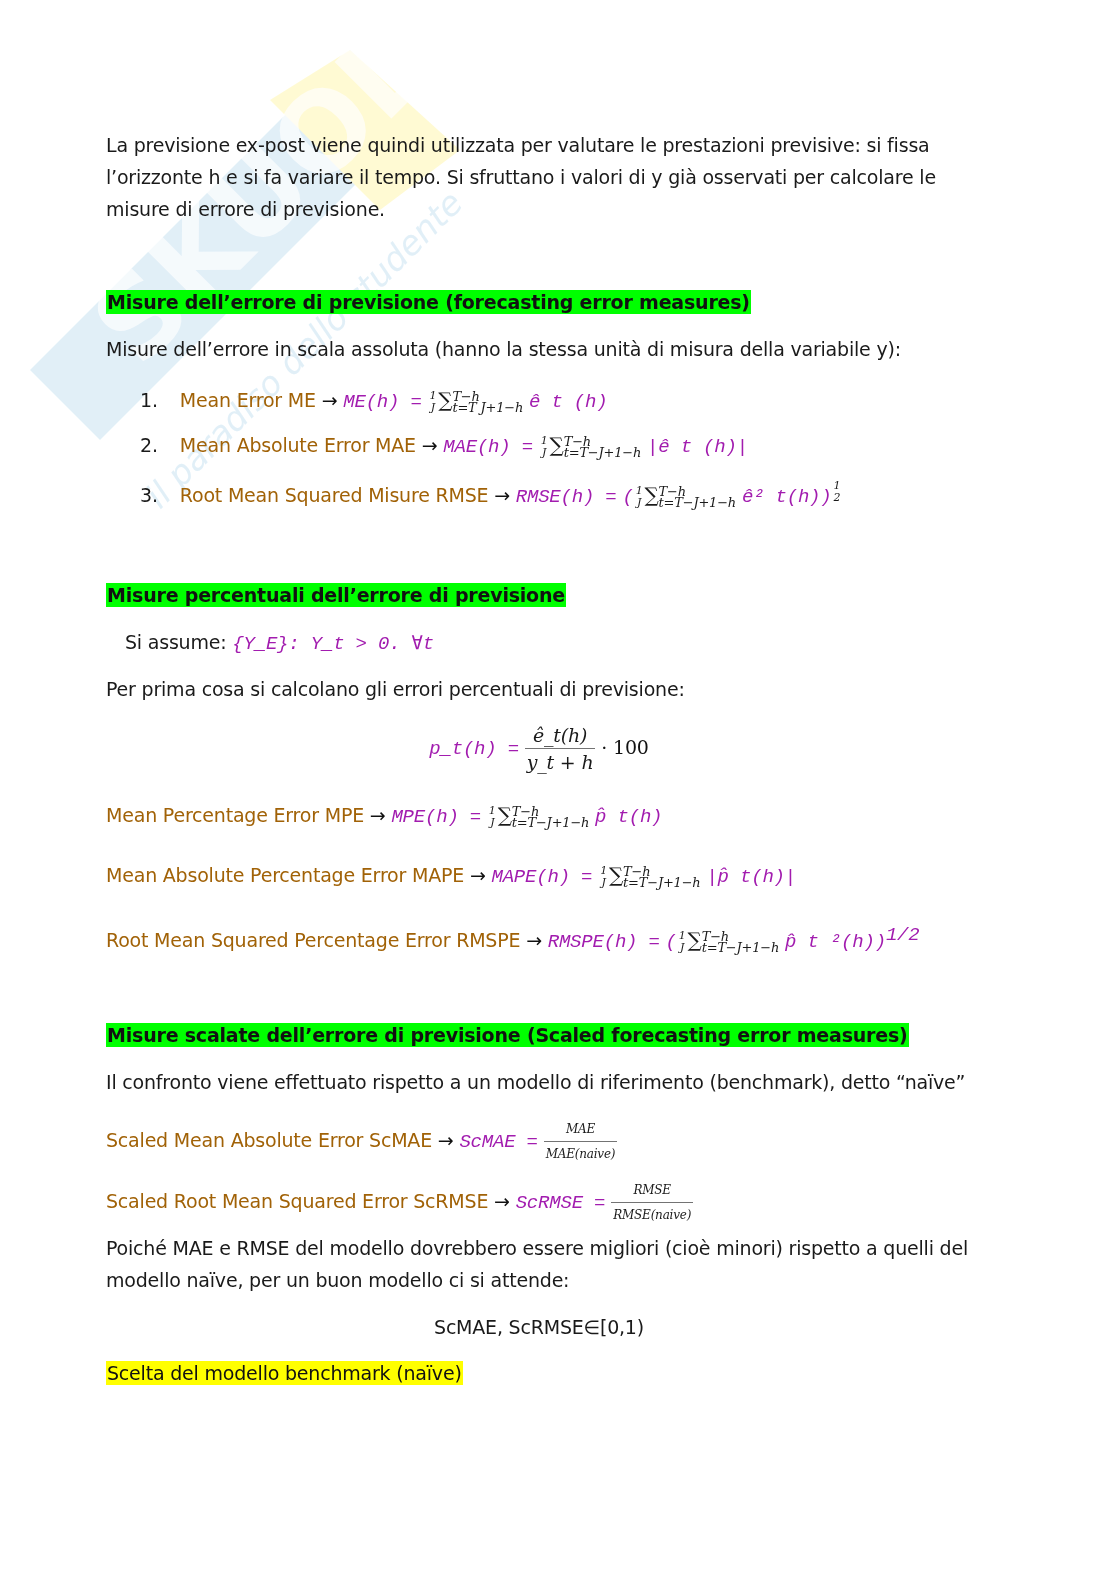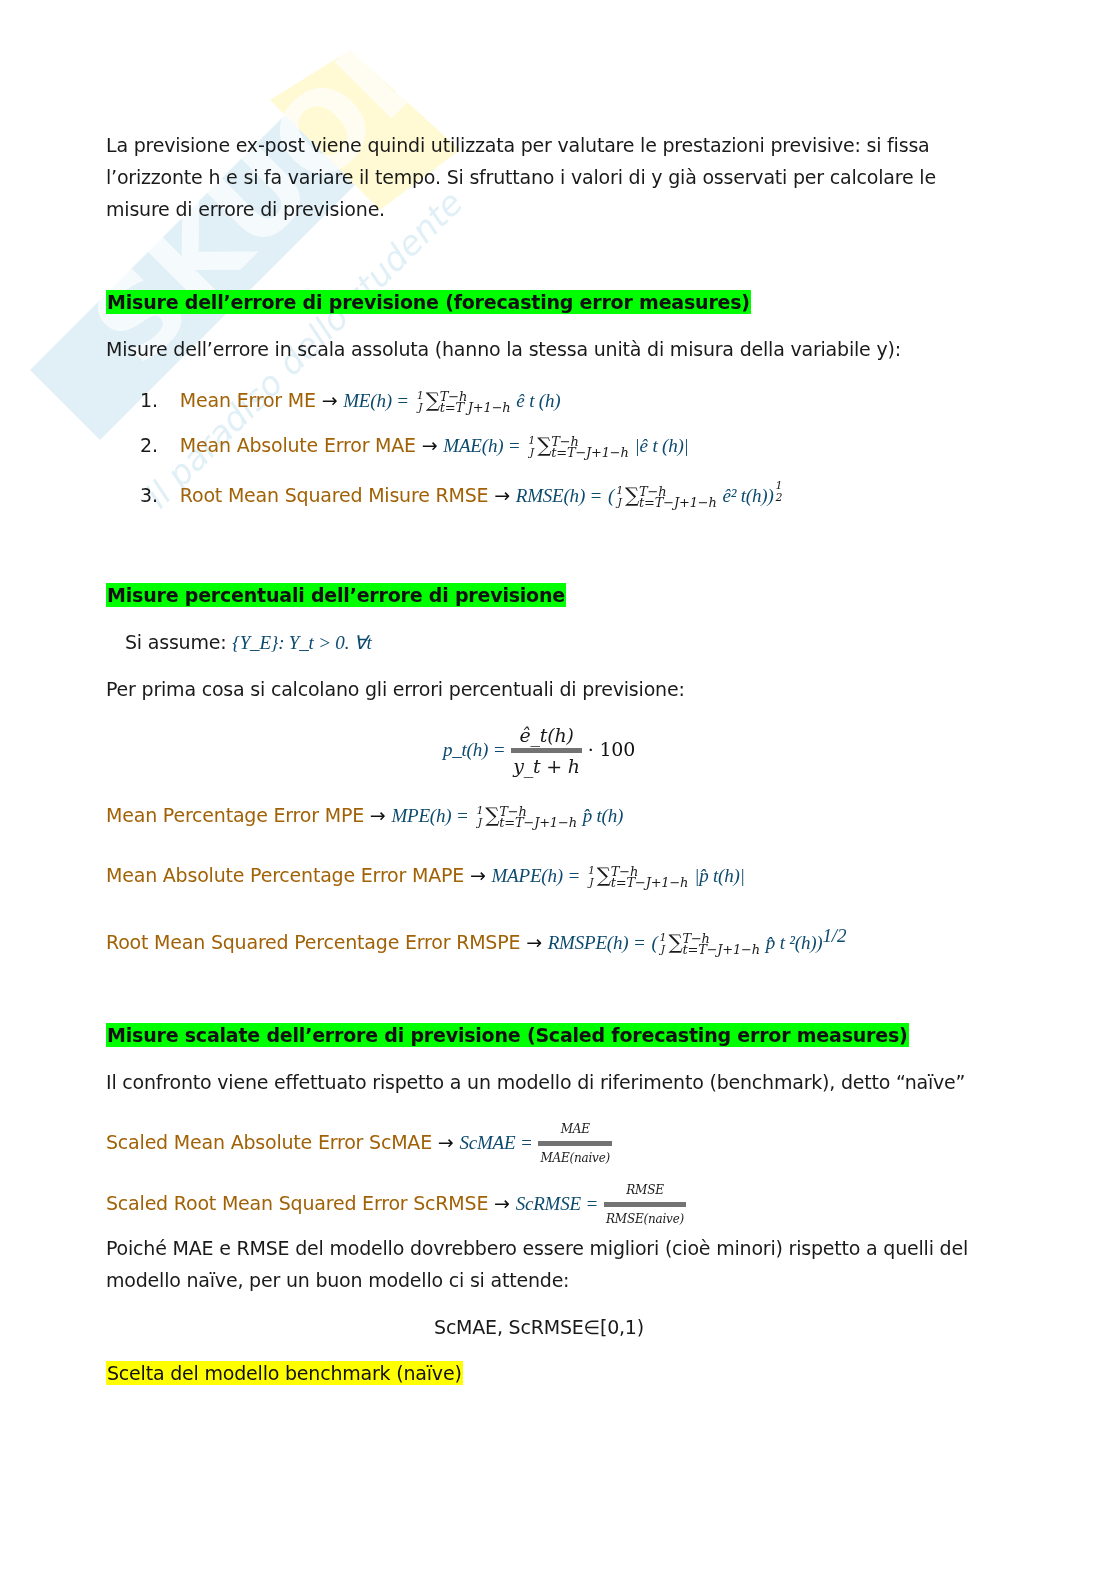--- a/index.html
+++ b/index.html
@@ -9,24 +9,24 @@
   }
   .watermark {
     position: absolute; left: 20px; top: 40px; width: 470px; height: 480px;
     pointer-events: none; z-index: 0;
   }
   .page { position: absolute; left: 0; top: 0; width: 1116px; height: 1579px; z-index: 1; }
   .txt { position: absolute; left: 106px; font-size: 19px; line-height: 31.5px; white-space: nowrap; letter-spacing: -0.2px; }
   .hl-green { background: #00ff00; font-weight: bold; padding: 1px 1px; color: #111; }
   .hl-yellow { background: #ffff00; padding: 1px 1px; color: #111; }
   .red { color: #a16207; }
-  .math { font-family: Liberation Serif, serif; font-style: italic; font-size: 19px; color: #0c4a6e; }
+  .math { font-family: Liberation Mono, monospace; font-style: italic; font-size: 19px; color: #a21caf; }
   .mathn { font-family: "DejaVu Serif", serif; font-style: normal; color: #111; }
   .frac { display: inline-block; vertical-align: middle; text-align: center; font-family: "DejaVu Serif", serif; font-style: italic; }
-  .frac .num { display: block; border-bottom: 5px solid #737373; padding: 0 2px; }
+  .frac .num { display: block; border-bottom: 1px solid #737373; padding: 0 2px; }
   .frac .den { display: block; padding: 0 2px; }
   .frac.small { font-size: 12px; }
   .frac.tiny { font-size: 11px; line-height: 12px; }
   .frac.tiny .num { border-bottom: none; }
   .sumblk { display: inline-block; vertical-align: middle; font-size: 13px; line-height: 11px; font-family: "DejaVu Serif", serif; font-style: italic; }
   .sumblk .up, .sumblk .lo { display: block; }
   .sig { font-family: "DejaVu Serif", serif; font-style: normal; font-size: 20px; }
   .arrow { font-family: "DejaVu Sans", sans-serif; font-style: normal; color: #111; }
   .list-num { display: inline-block; width: 34px; color: #1a1a1a; }
   sub, sup { font-size: 12px; }

